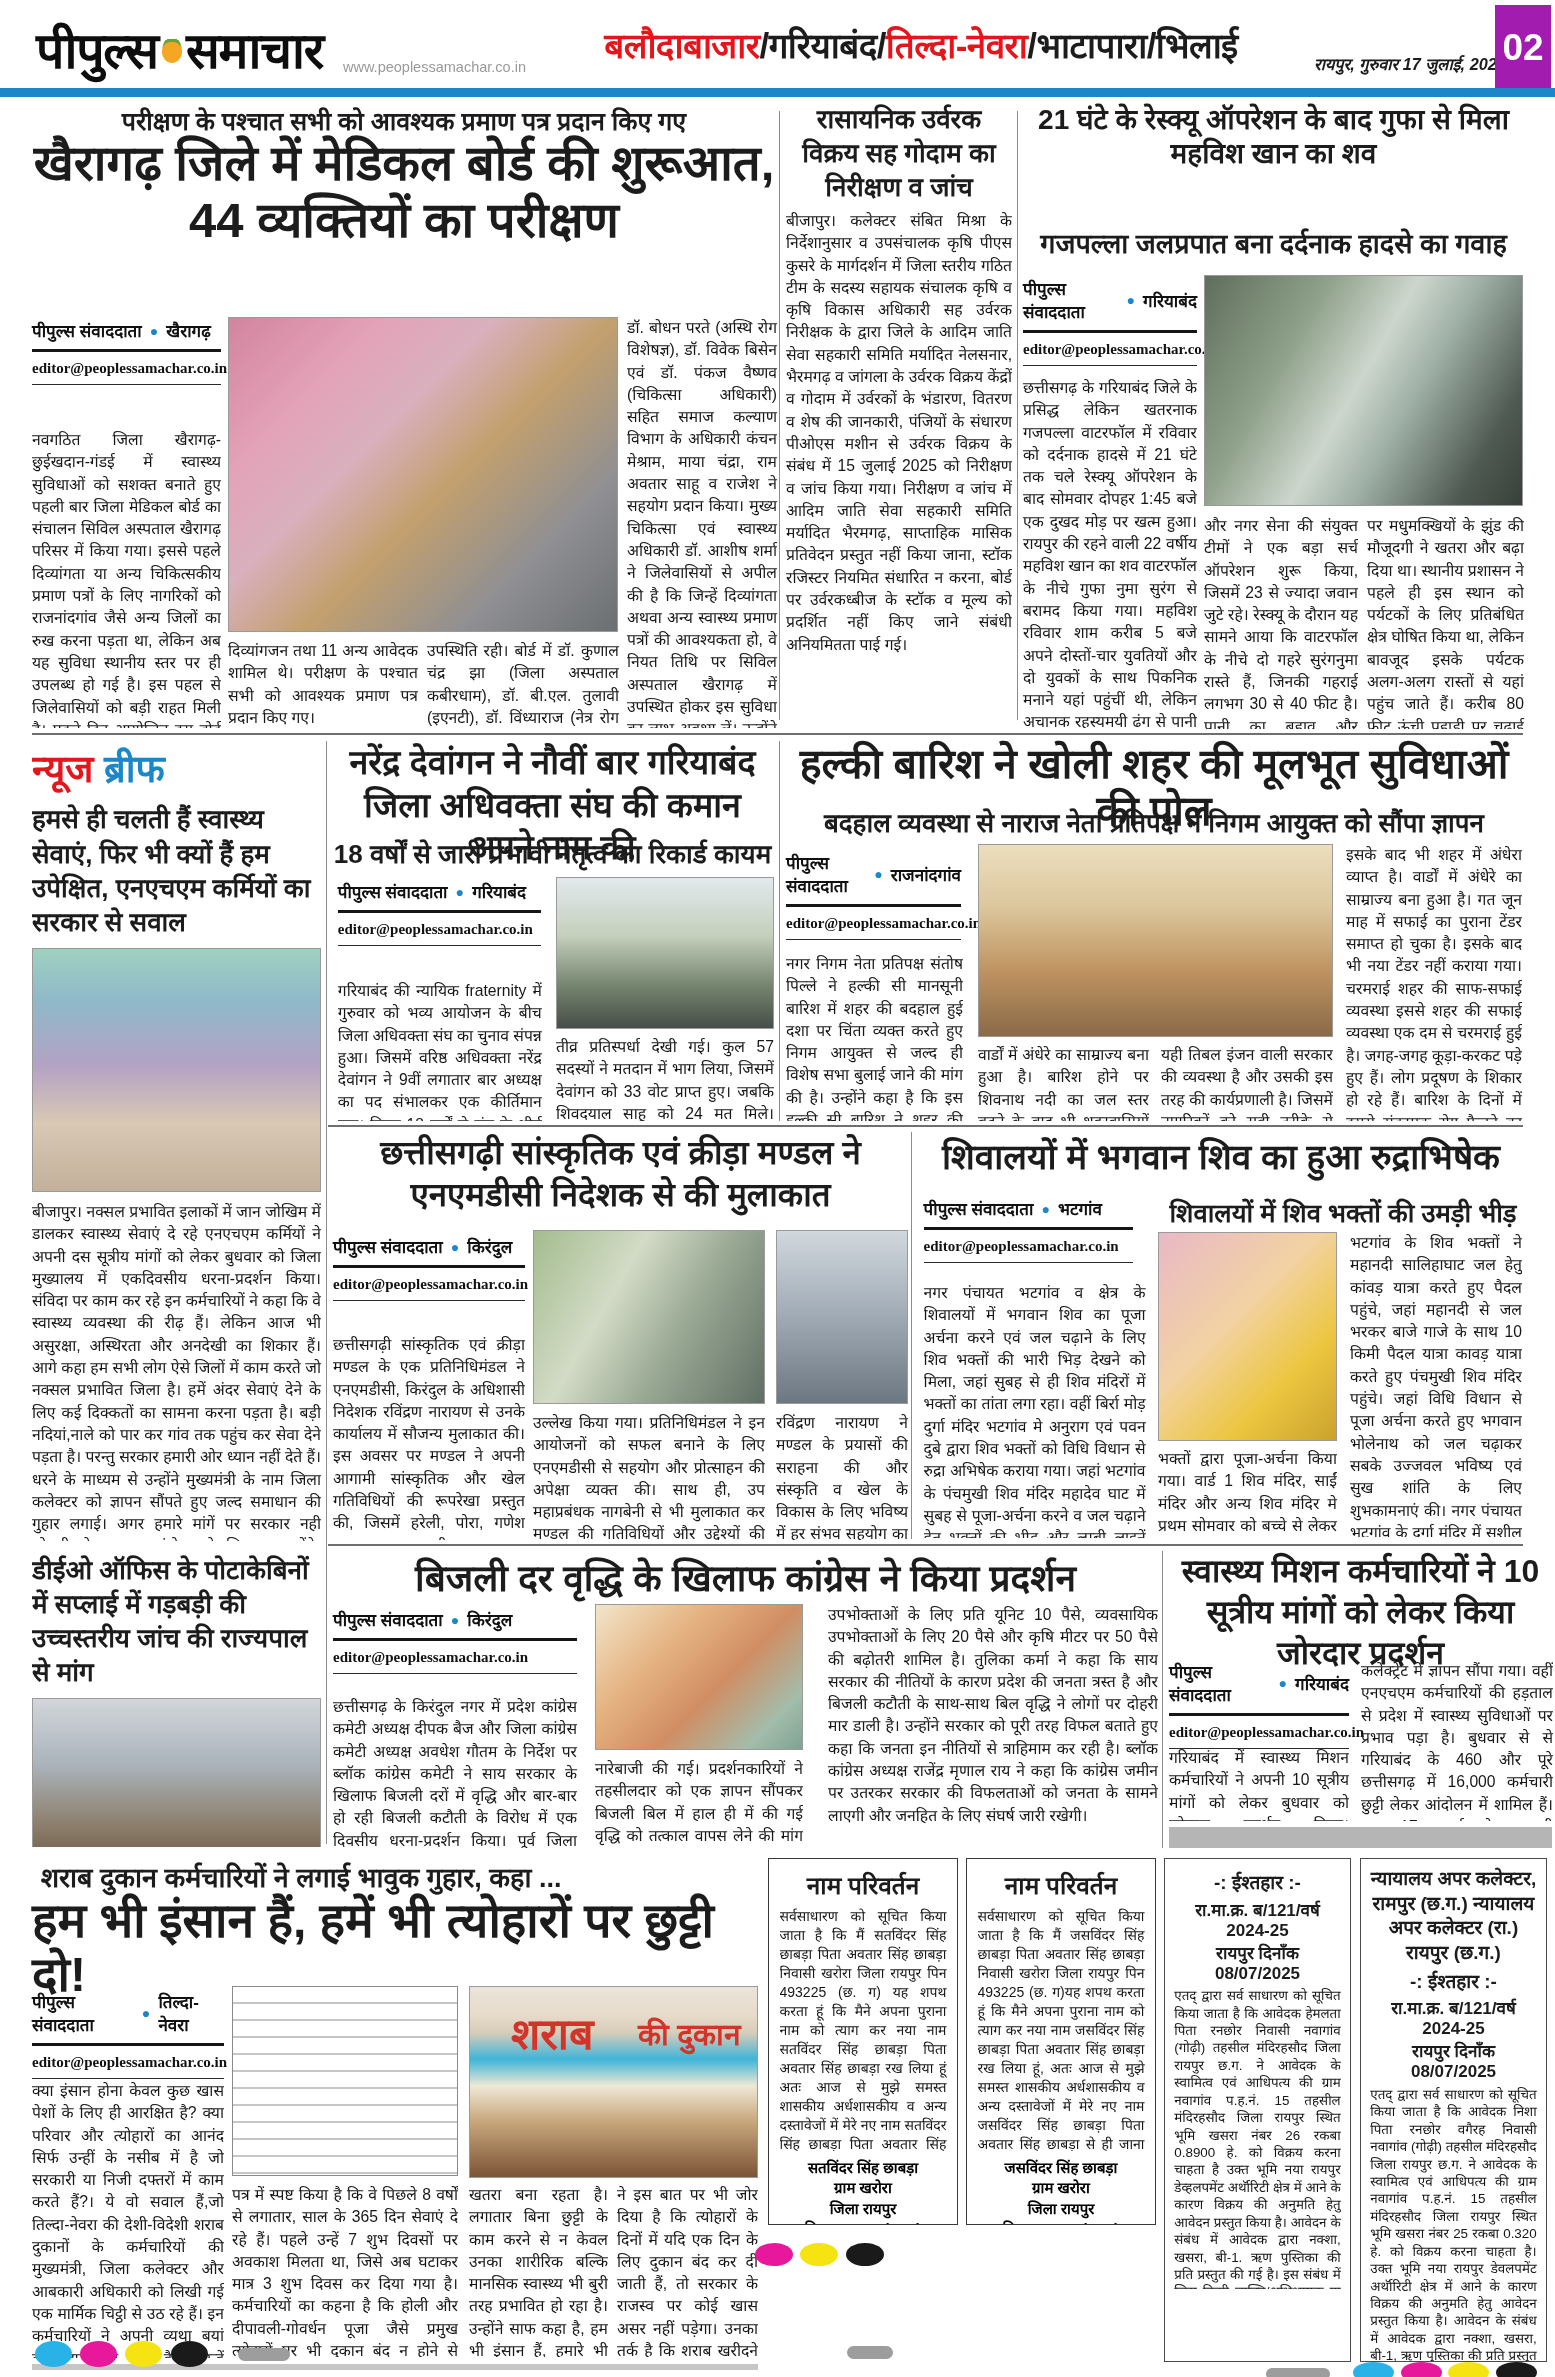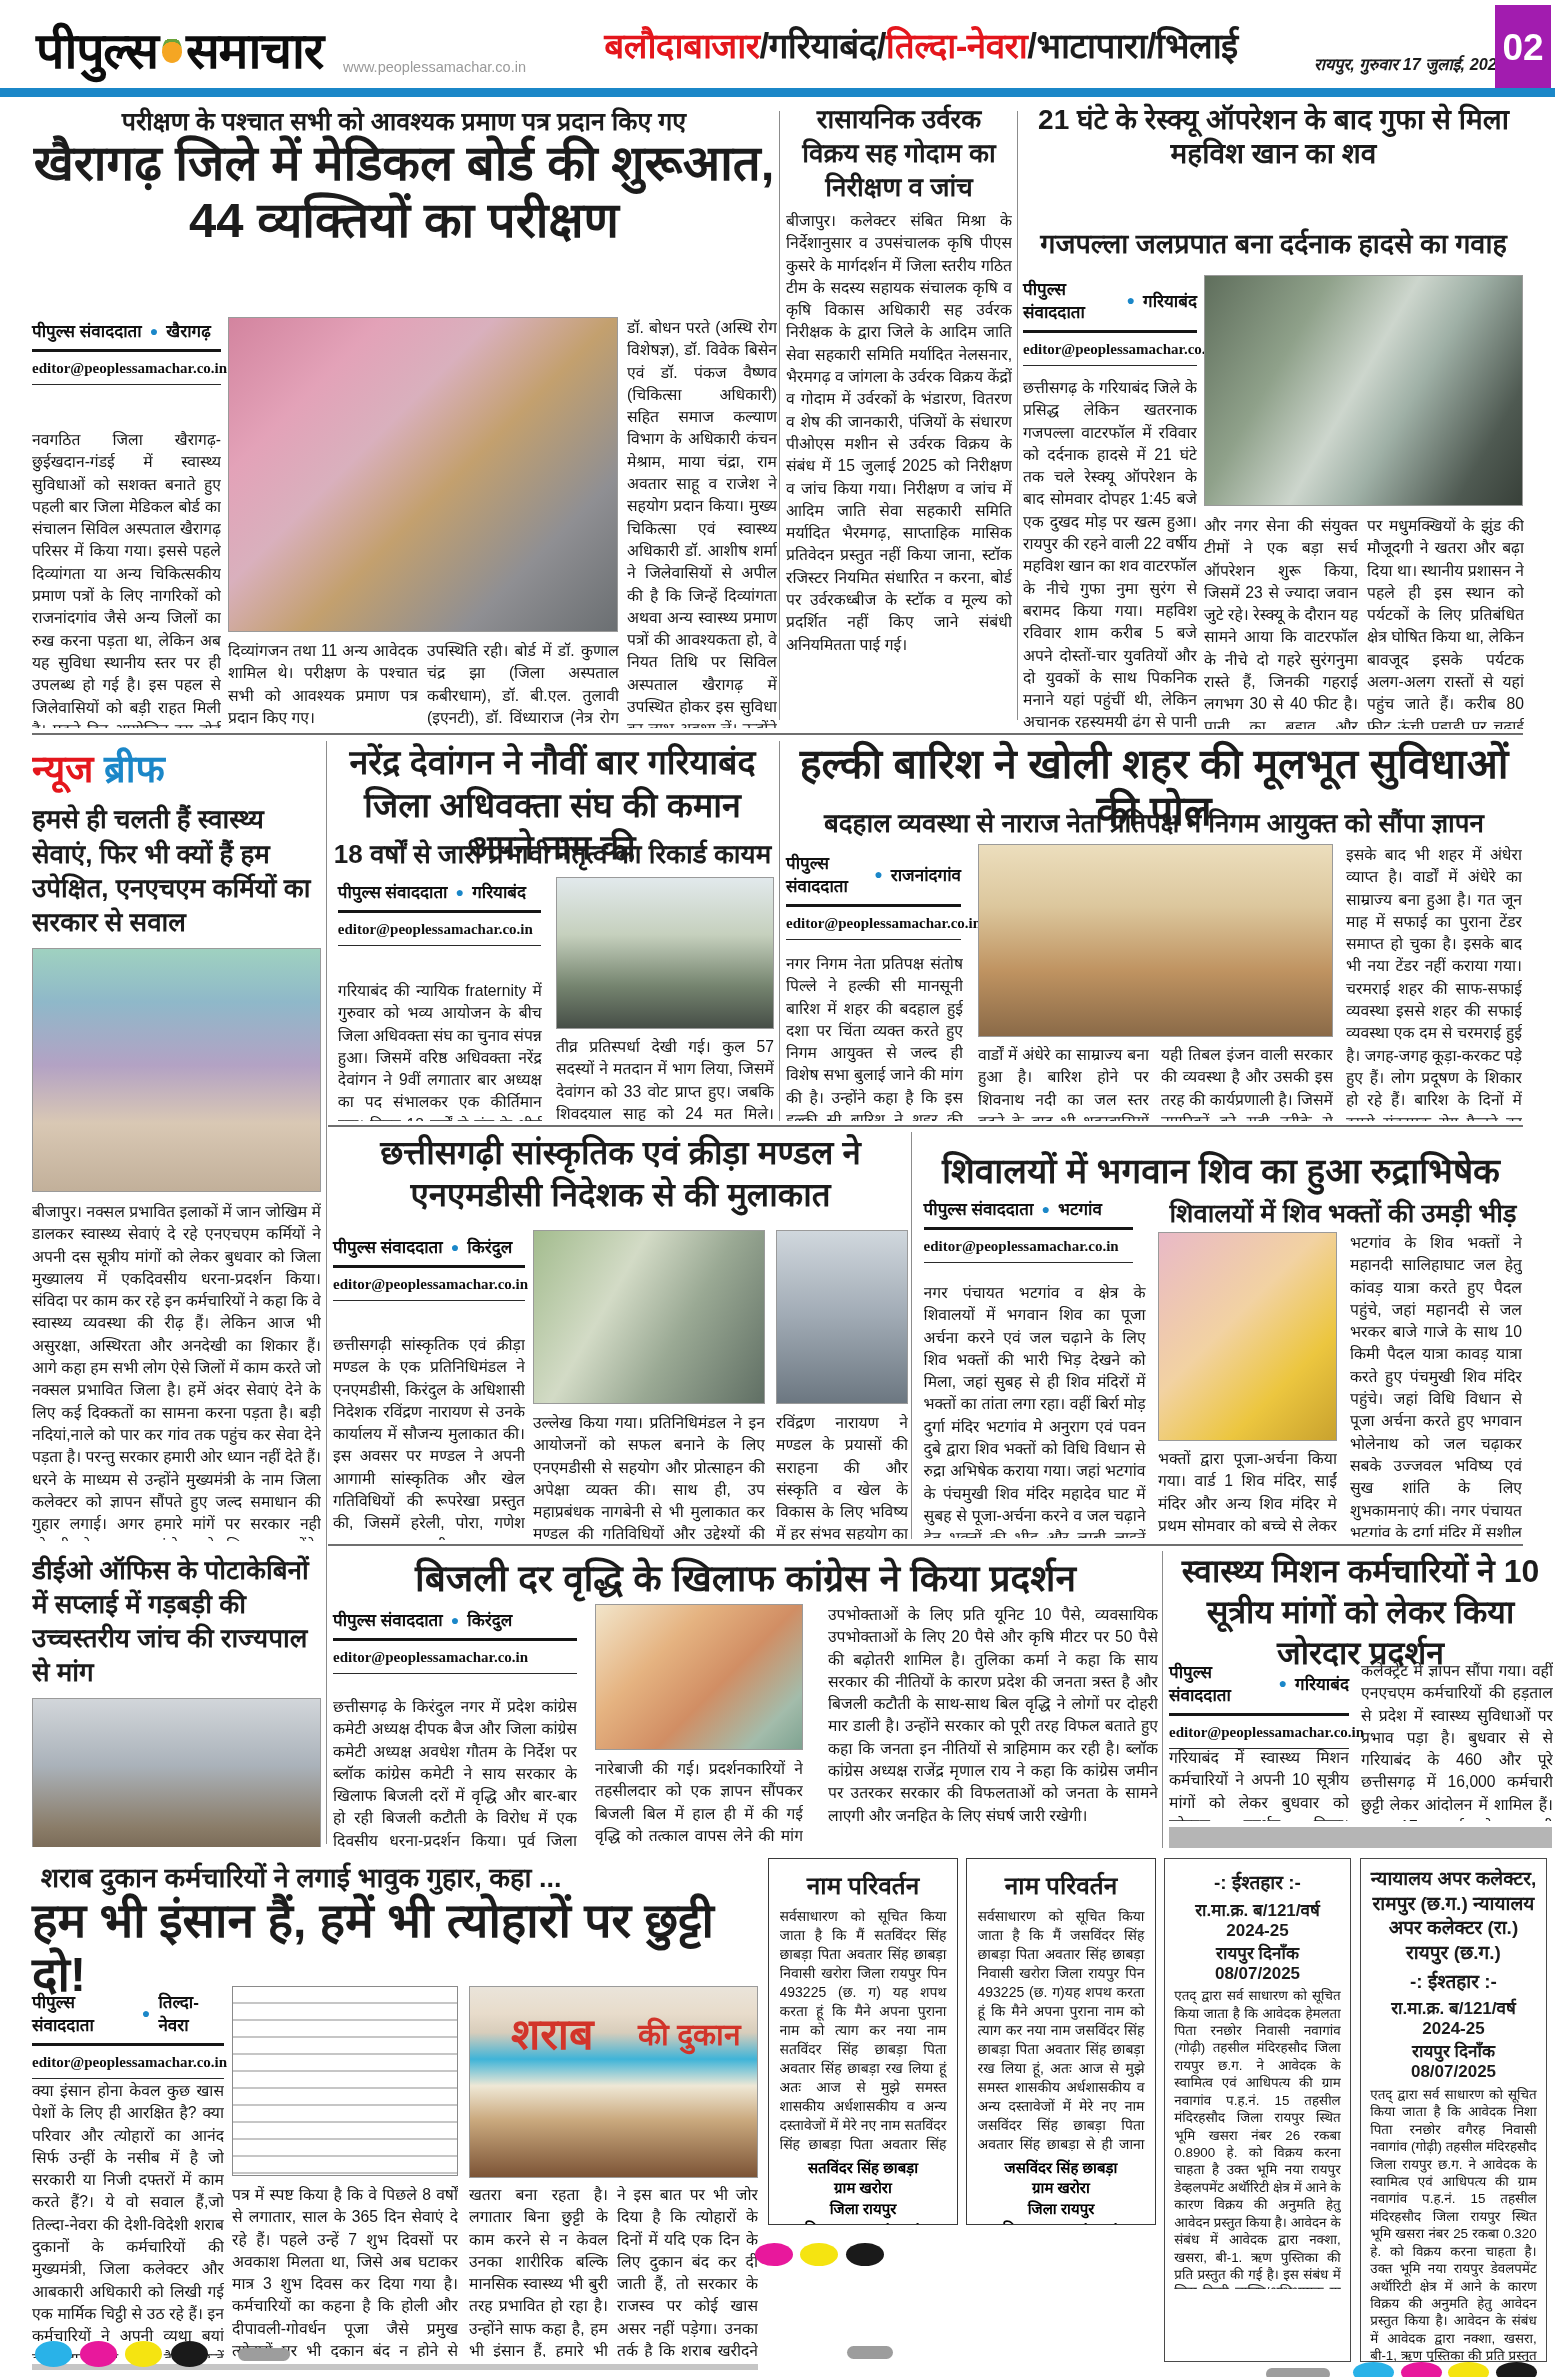--- a/index.html
+++ b/index.html
@@ -173,21 +173,21 @@
     <div class="ph g-nmdc" style="left:200px;top:98px;width:232px;height:174px;"></div>
     <div class="ph g-port" style="left:443px;top:98px;width:132px;height:174px;"></div>
     <div class="bt s" style="left:0;top:202px;width:192px;height:206px;">छत्तीसगढ़ी सांस्कृतिक एवं क्रीड़ा मण्डल के एक प्रतिनिधिमंडल ने एनएमडीसी, किरंदुल के अधिशासी निदेशक रविंद्रण नारायण से उनके कार्यालय में सौजन्य मुलाकात की। इस अवसर पर मण्डल ने अपनी आगामी सांस्कृतिक और खेल गतिविधियों की रूपरेखा प्रस्तुत की, जिसमें हरेली, पोरा, गणेश पूजा, दशहरा, छत्तीसगढ़ स्थापना दिवस जैसे प्रमुख त्योहारों और विभिन्न खेल आयोजनों का</div>
     <div class="bt s" style="left:200px;top:280px;width:232px;height:128px;">उल्लेख किया गया। प्रतिनिधिमंडल ने इन आयोजनों को सफल बनाने के लिए एनएमडीसी से सहयोग और प्रोत्साहन की अपेक्षा व्यक्त की। साथ ही, उप महाप्रबंधक नागबेनी से भी मुलाकात कर मण्डल की गतिविधियों और उद्देश्यों की विस्तृत जानकारी साझा की गई। अधिशासी निदेशक</div>
     <div class="bt s" style="left:443px;top:280px;width:132px;height:128px;">रविंद्रण नारायण ने मण्डल के प्रयासों की सराहना की और संस्कृति व खेल के विकास के लिए भविष्य में हर संभव सहयोग का आश्वासन दिया। मुलाकात सौहार्दपूर्ण वातावरण में संपन्न हुई, जिसमें क्षेत्रीय क्रीड़ा गतिविधियों को बढ़ावा देने पर सकारात्मक चर्चा हुई।</div>
   </div>
 
   <div class="vr" style="left:911px;top:1132px;height:407px;"></div>
 
   <div class="s" style="left:919px;top:1132px;width:604px;height:408px;">
-    <div class="hl center" style="position:absolute;left:0;top:0;width:100%;font-size:35px;margin-top:14px;">शिवालयों में भगवान शिव का हुआ रुद्राभिषेक</div>
+    <div class="hl center" style="position:absolute;left:0;top:0;width:100%;font-size:35px;">शिवालयों में भगवान शिव का हुआ रुद्राभिषेक</div>
     <div class="s" style="left:4.6px;top:65px;width:209px;">
       <div class="byl">
         <span>पीपुल्स संवाददाता</span>
         <span class="dotb">●</span>
         <span>भटगांव</span>
       </div>
       <div class="email">editor@peoplessamachar.co.in</div>
     </div>
     <div class="hl center" style="position:absolute;left:250px;top:63px;width:348px;font-size:25.6px;">शिवालयों में शिव भक्तों की उमड़ी भीड़</div>
     <div class="bt s" style="left:4.6px;top:150px;width:222px;height:256px;">नगर पंचायत भटगांव व क्षेत्र के शिवालयों में भगवान शिव का पूजा अर्चना करने एवं जल चढ़ाने के लिए शिव भक्तों की भारी भिड़ देखने को मिला, जहां सुबह से ही शिव मंदिरों में भक्तों का तांता लगा रहा। वहीं बिर्रा मोड़ दुर्गा मंदिर भटगांव मे अनुराग एवं पवन दुबे द्वारा शिव भक्तों को विधि विधान से रुद्रा अभिषेक कराया गया। जहां भटगांव के पंचमुखी शिव मंदिर महादेव घाट में सुबह से पूजा-अर्चना करने व जल चढ़ाने हेतु भक्तों की भीड़ और लम्बी लाइनें लगीं रहीं। सेठ तालाब में स्थित पशुपति नाथ भगवान शिव मंदिर में भी वार्ड 02 के</div>

